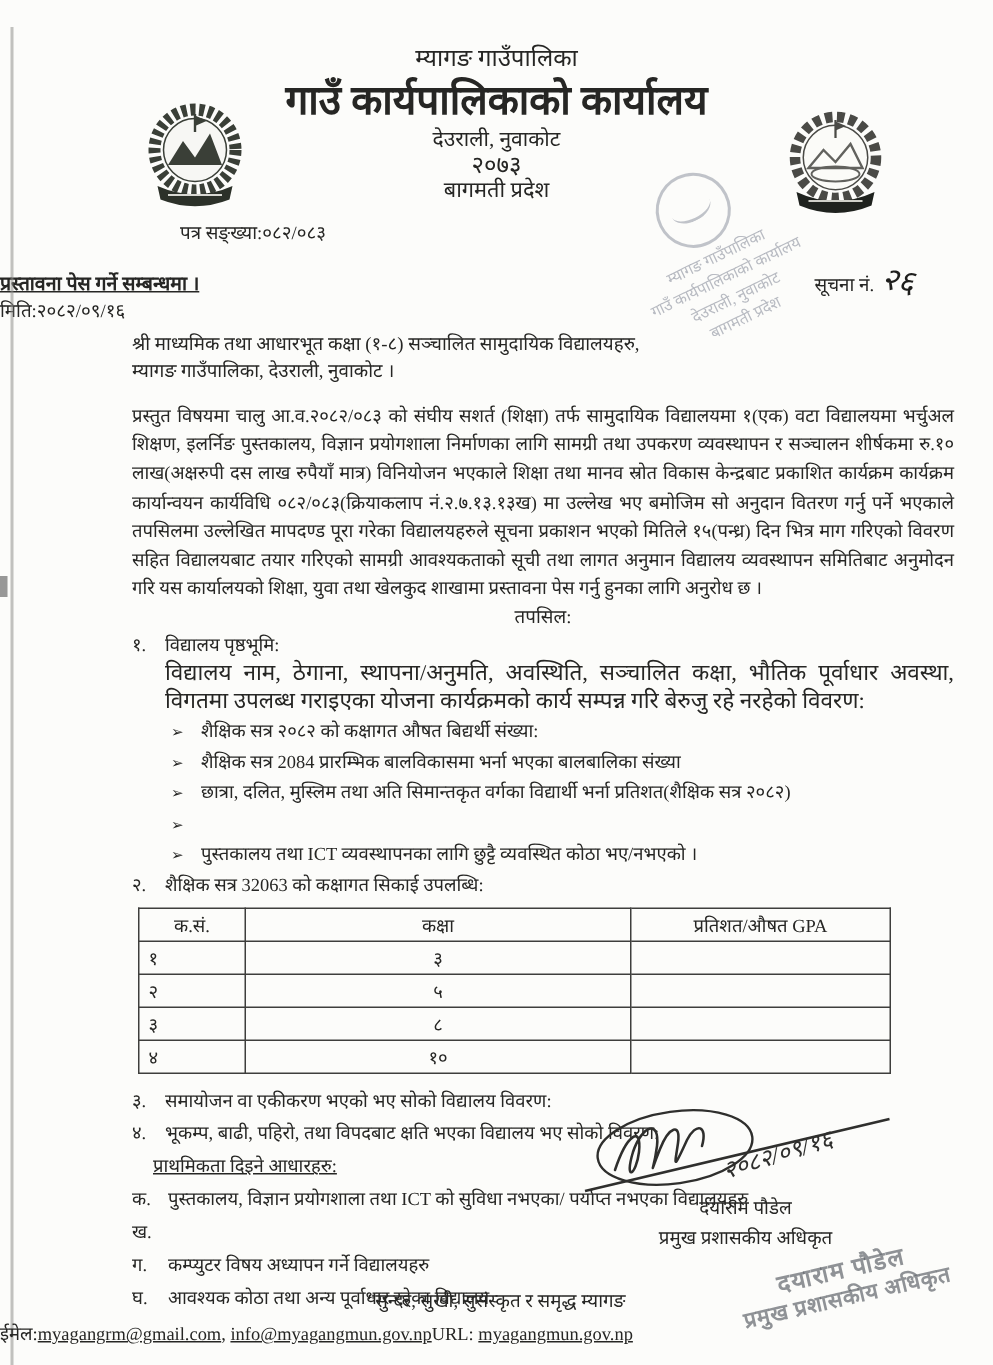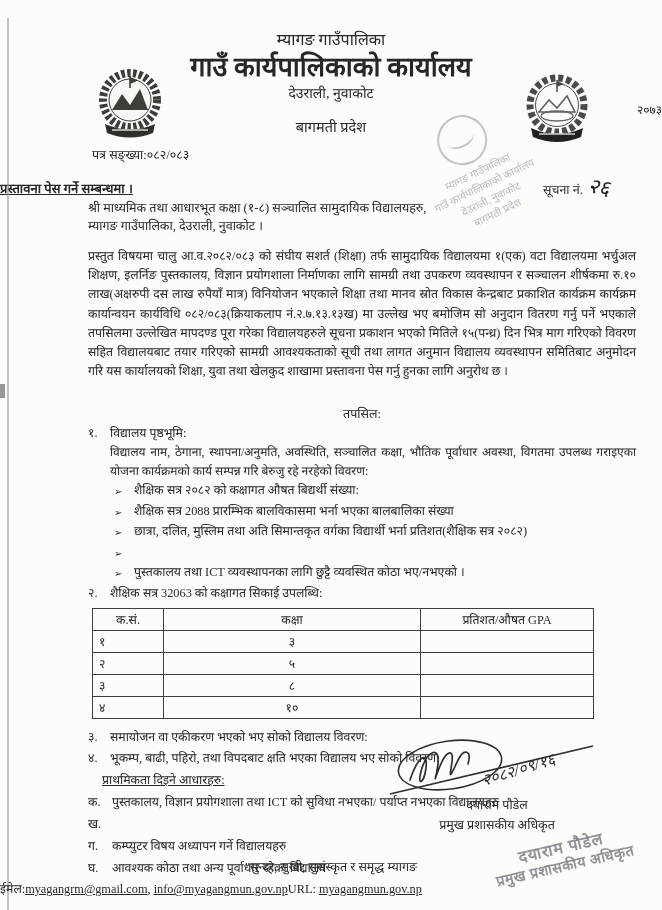--- a/index.html
+++ b/index.html
@@ -10,53 +10,53 @@
     font-size:12px;
   }
   .scan-edge{position:absolute;left:7px;top:18px;width:2px;height:892px;background:#8f8f8d;opacity:.55;}
   .scan-edge2{position:absolute;left:0;top:384px;width:5px;height:14px;background:#555;opacity:.6;}
 
   
   .letterhead{position:relative;text-align:center;padding-top:30px;line-height:1.25;}
   .lh-muni{font-size:16px;}
   .lh-office{font-size:27px;font-weight:bold;line-height:34px;}
   .lh-place{font-size:14px;line-height:19px;}
-  .lh-year{font-size:12px;line-height:15px;text-align:right;}
+  .lh-year{font-size:16px;line-height:15px;}
   .lh-prov{font-size:14.5px;line-height:19px;}
 
   .emblem{position:absolute;}
   .emblem-left{left:92px;top:64px;}
   .emblem-right{left:518px;top:70px;}
 
-  .letter-no-row{position:relative;margin-top:9px;padding-left:92px;font-size:12.5px;}
+  .letter-no-row{position:relative;margin-top:9px;padding-left:120px;font-size:12.5px;}
   .notice-no{position:absolute;left:543px;top:172px;font-size:12.5px;white-space:nowrap;}
   .notice-hand{display:inline-block;font-size:21px;font-style:italic;transform:rotate(9deg);margin-left:2px;color:#1e1e1c;}
 
   
   .watermark{
     position:absolute;left:398px;top:112px;width:156px;
     transform:rotate(-26deg);transform-origin:50% 50%;
     text-align:center;color:rgba(120,126,142,.52);
     font-size:10.5px;line-height:15px;pointer-events:none;
   }
   .wm-circle{width:46px;height:46px;border:2px solid rgba(120,126,142,.45);border-radius:50%;margin:0 auto 3px auto;position:relative;}
   .wm-circle:before{content:"";position:absolute;left:8px;top:12px;width:28px;height:16px;border-bottom:2px solid rgba(120,126,142,.45);border-radius:50%;}
 
   .subject-block{text-align:left;margin-top:16px;}
   .subject{font-size:13px;font-weight:bold;text-decoration:underline;}
   .date-line{font-size:12.5px;line-height:21px;}
 
   .content{padding:0 26px 0 88px;}
   .addressee{margin-top:2px;line-height:18px;font-size:12.5px;}
   .body-par{margin-top:12px;line-height:19.2px;text-align:justify;font-size:12.3px;}
-  .tapasil{text-align:center;line-height:19px;font-size:12.5px;margin-top:24px;}
+  .tapasil{text-align:center;line-height:19px;font-size:12.5px;}
 
   .sec-row{display:flex;line-height:19px;font-size:12.3px;}
   .sec-num{width:22px;flex:none;}
-  .sec-body{margin-left:22px;line-height:19px;text-align:justify;font-size:12px;}
+  .sec-body{margin-left:22px;line-height:19px;text-align:justify;font-size:15px;}
   .bullets{margin:0;padding:0;list-style:none;}
   .bullets li{display:flex;line-height:19.5px;font-size:12.3px;}
   .arrow{width:20px;flex:none;margin-left:26px;font-size:10px;padding-top:1px;}
 
   table.gpa{border-collapse:collapse;margin:5px 0 8px 4px;border-radius:10px;}
   table.gpa th,table.gpa td{border:1.2px solid #3e3e3c;font-size:12.3px;font-weight:normal;height:21px;padding:0 6px;}
   table.gpa th{text-align:center;}
   .col-sn{width:58px;}
   .col-class{width:244px;text-align:center;}
   .col-gpa{width:160px;}
@@ -136,20 +136,21 @@
     <span>पत्र सङ्ख्या:०८२/०८३</span>
   </div>
 
   <div class="notice-no">
     <span>सूचना नं.</span>
     <span class="notice-hand">२६</span>
   </div>
 
   <div class="subject-block">
     <div><span class="subject">प्रस्तावना पेस गर्ने सम्बन्धमा ।</span></div>
+    <div class="date-line">मिति:२०८२/०९/१६</div>
   </div>
 
   <div class="content">
     <div class="addressee">
       <div>श्री माध्यमिक तथा आधारभूत कक्षा (१-८) सञ्चालित सामुदायिक विद्यालयहरु,</div>
       <div>म्यागङ गाउँपालिका, देउराली, नुवाकोट ।</div>
     </div>
 
     <div class="body-par">प्रस्तुत विषयमा चालु आ.व.२०८२/०८३ को संघीय सशर्त (शिक्षा) तर्फ सामुदायिक विद्यालयमा १(एक) वटा विद्यालयमा भर्चुअल शिक्षण, इलर्निङ पुस्तकालय, विज्ञान प्रयोगशाला निर्माणका लागि सामग्री तथा उपकरण व्यवस्थापन र सञ्चालन शीर्षकमा रु.१० लाख(अक्षरुपी दस लाख रुपैयाँ मात्र) विनियोजन भएकाले शिक्षा तथा मानव स्रोत विकास केन्द्रबाट प्रकाशित कार्यक्रम कार्यक्रम कार्यान्वयन कार्यविधि ०८२/०८३(क्रियाकलाप नं.२.७.१३.१३ख) मा उल्लेख भए बमोजिम सो अनुदान वितरण गर्नु पर्ने भएकाले तपसिलमा उल्लेखित मापदण्ड पूरा गरेका विद्यालयहरुले सूचना प्रकाशन भएको मितिले १५(पन्ध्र) दिन भित्र माग गरिएको विवरण सहित विद्यालयबाट तयार गरिएको सामग्री आवश्यकताको सूची तथा लागत अनुमान विद्यालय व्यवस्थापन समितिबाट अनुमोदन गरि यस कार्यालयको शिक्षा, युवा तथा खेलकुद शाखामा प्रस्तावना पेस गर्नु हुनका लागि अनुरोध छ ।</div>
 
@@ -161,21 +162,21 @@
     </div>
     <div class="sec-body">विद्यालय नाम, ठेगाना, स्थापना/अनुमति, अवस्थिति, सञ्चालित कक्षा, भौतिक पूर्वाधार अवस्था, विगतमा उपलब्ध गराइएका योजना कार्यक्रमको कार्य सम्पन्न गरि बेरुजु रहे नरहेको विवरण:</div>
 
     <ul class="bullets">
       <li>
         <span class="arrow">➢</span>
         <span>शैक्षिक सत्र २०८२ को कक्षागत औषत बिद्यर्थी संख्या:</span>
       </li>
       <li>
         <span class="arrow">➢</span>
-        <span>शैक्षिक सत्र 2088 प्रारम्भिक बालविकासमा भर्ना भएका बालबालिका संख्या</span>
+        <span>शैक्षिक सत्र 2084 प्रारम्भिक बालविकासमा भर्ना भएका बालबालिका संख्या</span>
       </li>
       <li>
         <span class="arrow">➢</span>
         <span>छात्रा, दलित, मुस्लिम तथा अति सिमान्तकृत वर्गका विद्यार्थी भर्ना प्रतिशत(शैक्षिक सत्र २०८२)</span>
       </li>
       <li>
         <span class="arrow">➢</span>
       </li>
       <li>
         <span class="arrow">➢</span>

